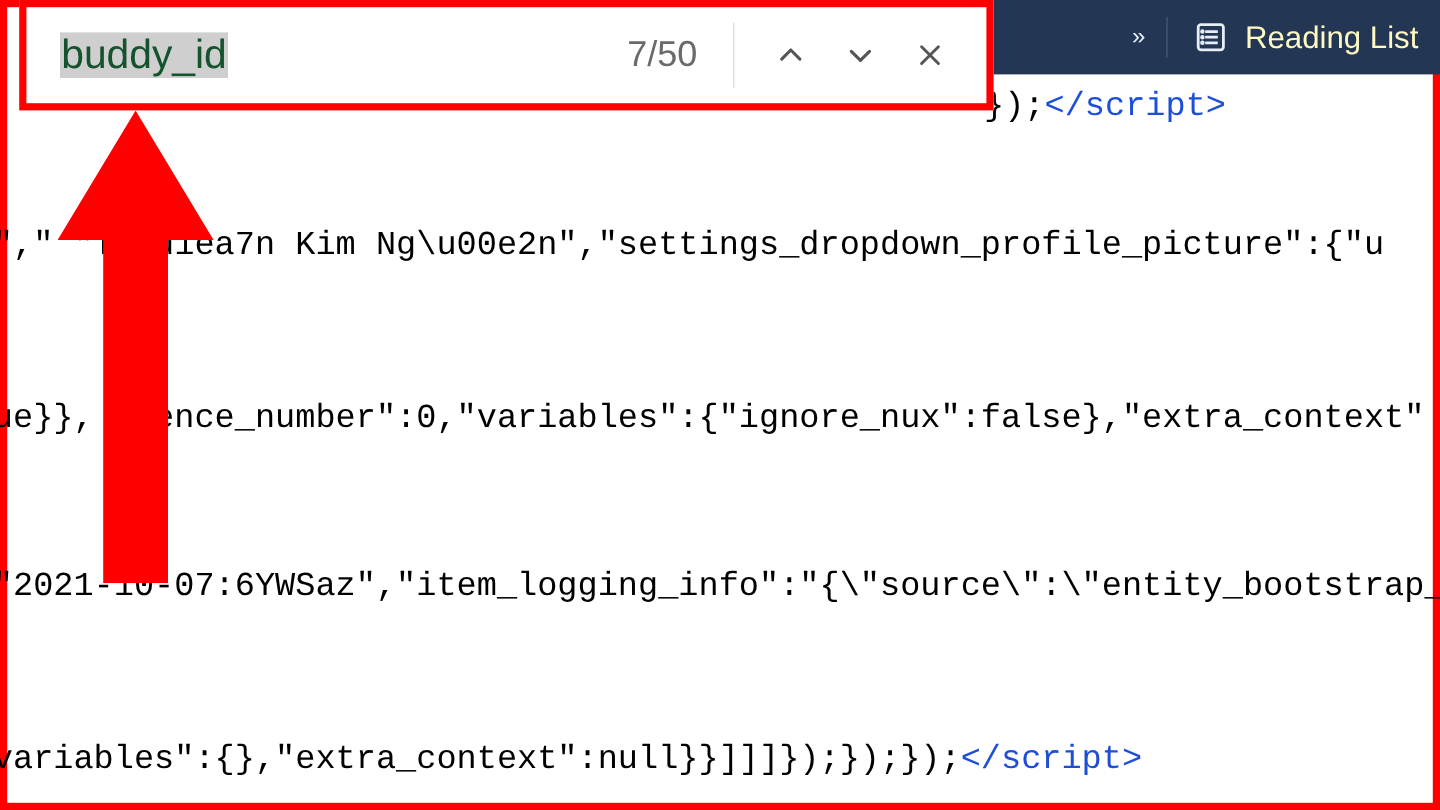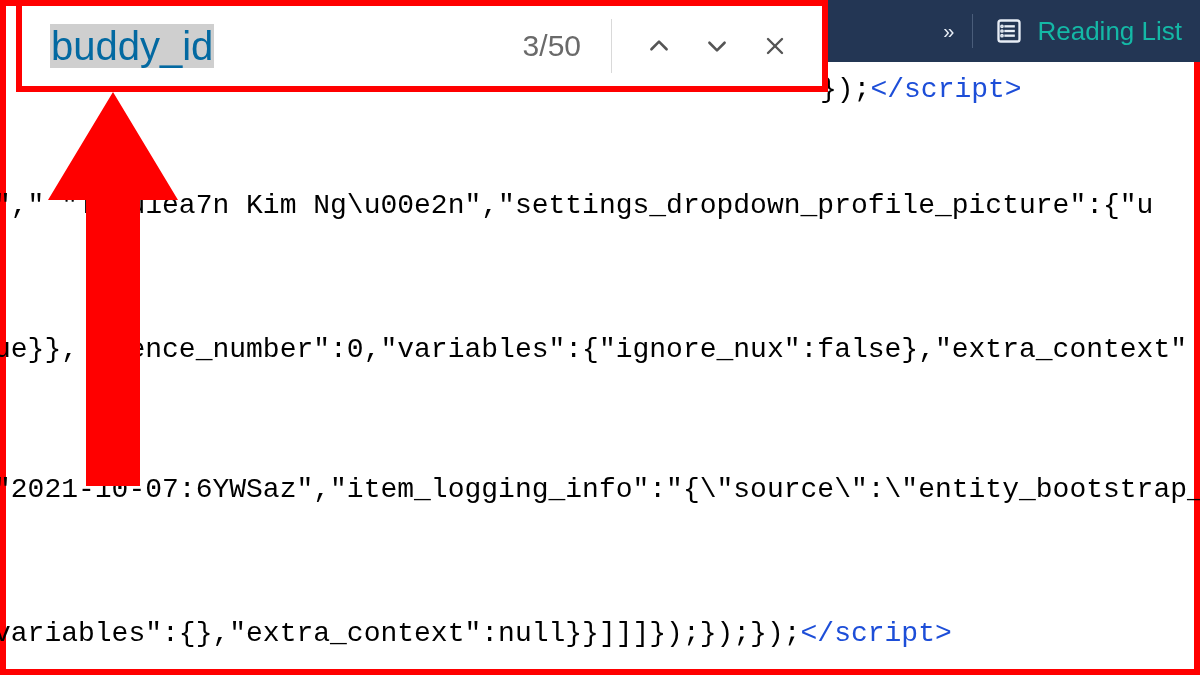--- a/index.html
+++ b/index.html
@@ -18,41 +18,41 @@
     display: flex;
     align-items: center;
     justify-content: flex-end;
     padding-right: 18px;
     gap: 22px;
   }
   .header-strip .chevrons { font-size: 20px; color: #e8eef6; letter-spacing: -4px; }
   .header-strip .divider { width: 1px; height: 34px; background: #4a5d7a; }
   .header-strip .rl { display: flex; align-items: center; gap: 14px; }
   .header-strip .rl-icon svg { display: block; }
-  .header-strip .rl-label { font-size: 26px; font-weight: 500; color: #14b8a6; }
+  .header-strip .rl-label { font-size: 26px; font-weight: 500; color: #fef9c3; }
 
   
   .findbar {
     position: absolute;
     left: 10px;
     top: -6px;
     width: 812px;
     height: 92px;
     background: #fff;
     border: 6px solid #ff0000;
     display: flex;
     align-items: center;
     padding-left: 28px;
     padding-right: 18px;
     z-index: 5;
   }
   .findbar .query {
     flex: 1;
-    font-size: 40px;
-    color: #0369a1;
+    font-size: 34px;
+    color: #14532d;
     background: transparent;
     border: none;
     outline: none;
   }
   .findbar .query .hl { background: #cfcfcf; padding: 0 1px; }
   .findbar .count { font-size: 30px; color: #6a6a6a; margin-right: 24px; }
   .findbar .sep { width: 1px; height: 54px; background: #d9d9d9; margin: 0 18px 0 6px; }
   .findbar .iconbtn {
     width: 58px; height: 58px;
     display: flex; align-items: center; justify-content: center;
@@ -115,21 +115,21 @@
           <circle cx="6" cy="12" r="0.6" fill="#e8eef6"></circle>
           <circle cx="6" cy="16" r="0.6" fill="#e8eef6"></circle>
         </svg>
       </span>
       <span class="rl-label">Reading List</span>
     </div>
   </div>
 
   <div class="findbar">
     <div class="query"><span class="hl">buddy_id</span></div>
-    <div class="count">3/50</div>
+    <div class="count">7/50</div>
     <div class="sep"></div>
     <div class="iconbtn" title="Previous">
       <svg width="26" height="26" viewBox="0 0 24 24" fill="none" stroke="#555" stroke-width="2.4" stroke-linecap="round" stroke-linejoin="round">
           <polyline points="5 15 12 8 19 15"></polyline>
         </svg>
     </div>
     <div class="iconbtn" title="Next">
       <svg width="26" height="26" viewBox="0 0 24 24" fill="none" stroke="#555" stroke-width="2.4" stroke-linecap="round" stroke-linejoin="round">
           <polyline points="5 9 12 16 19 9"></polyline>
         </svg>

